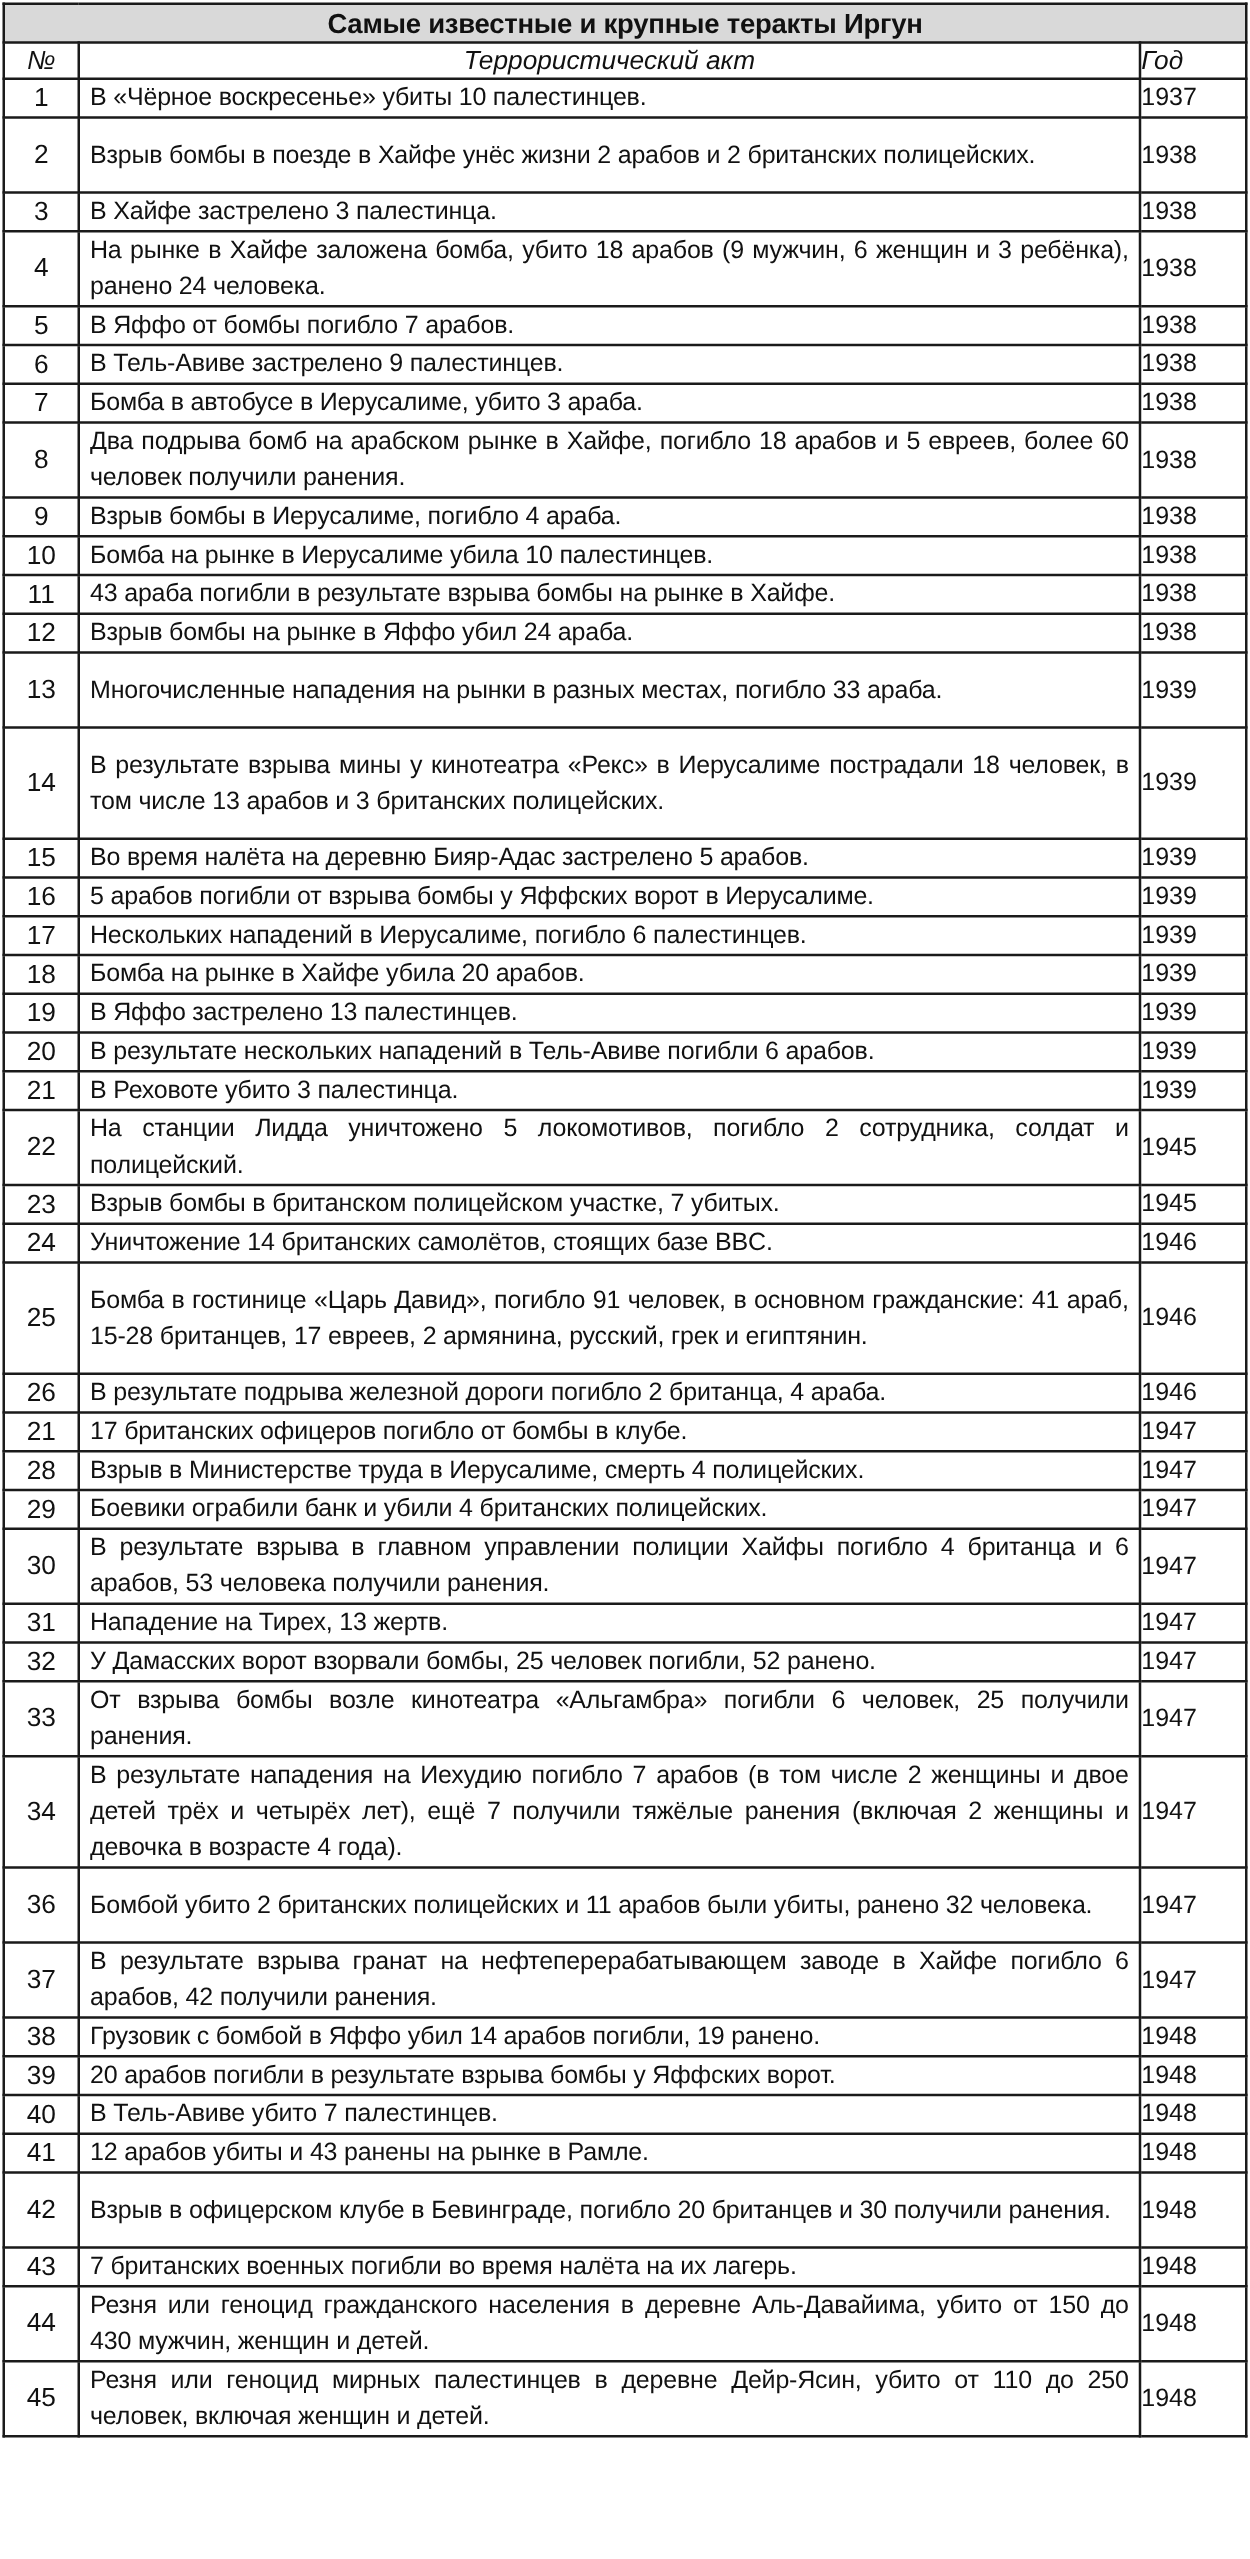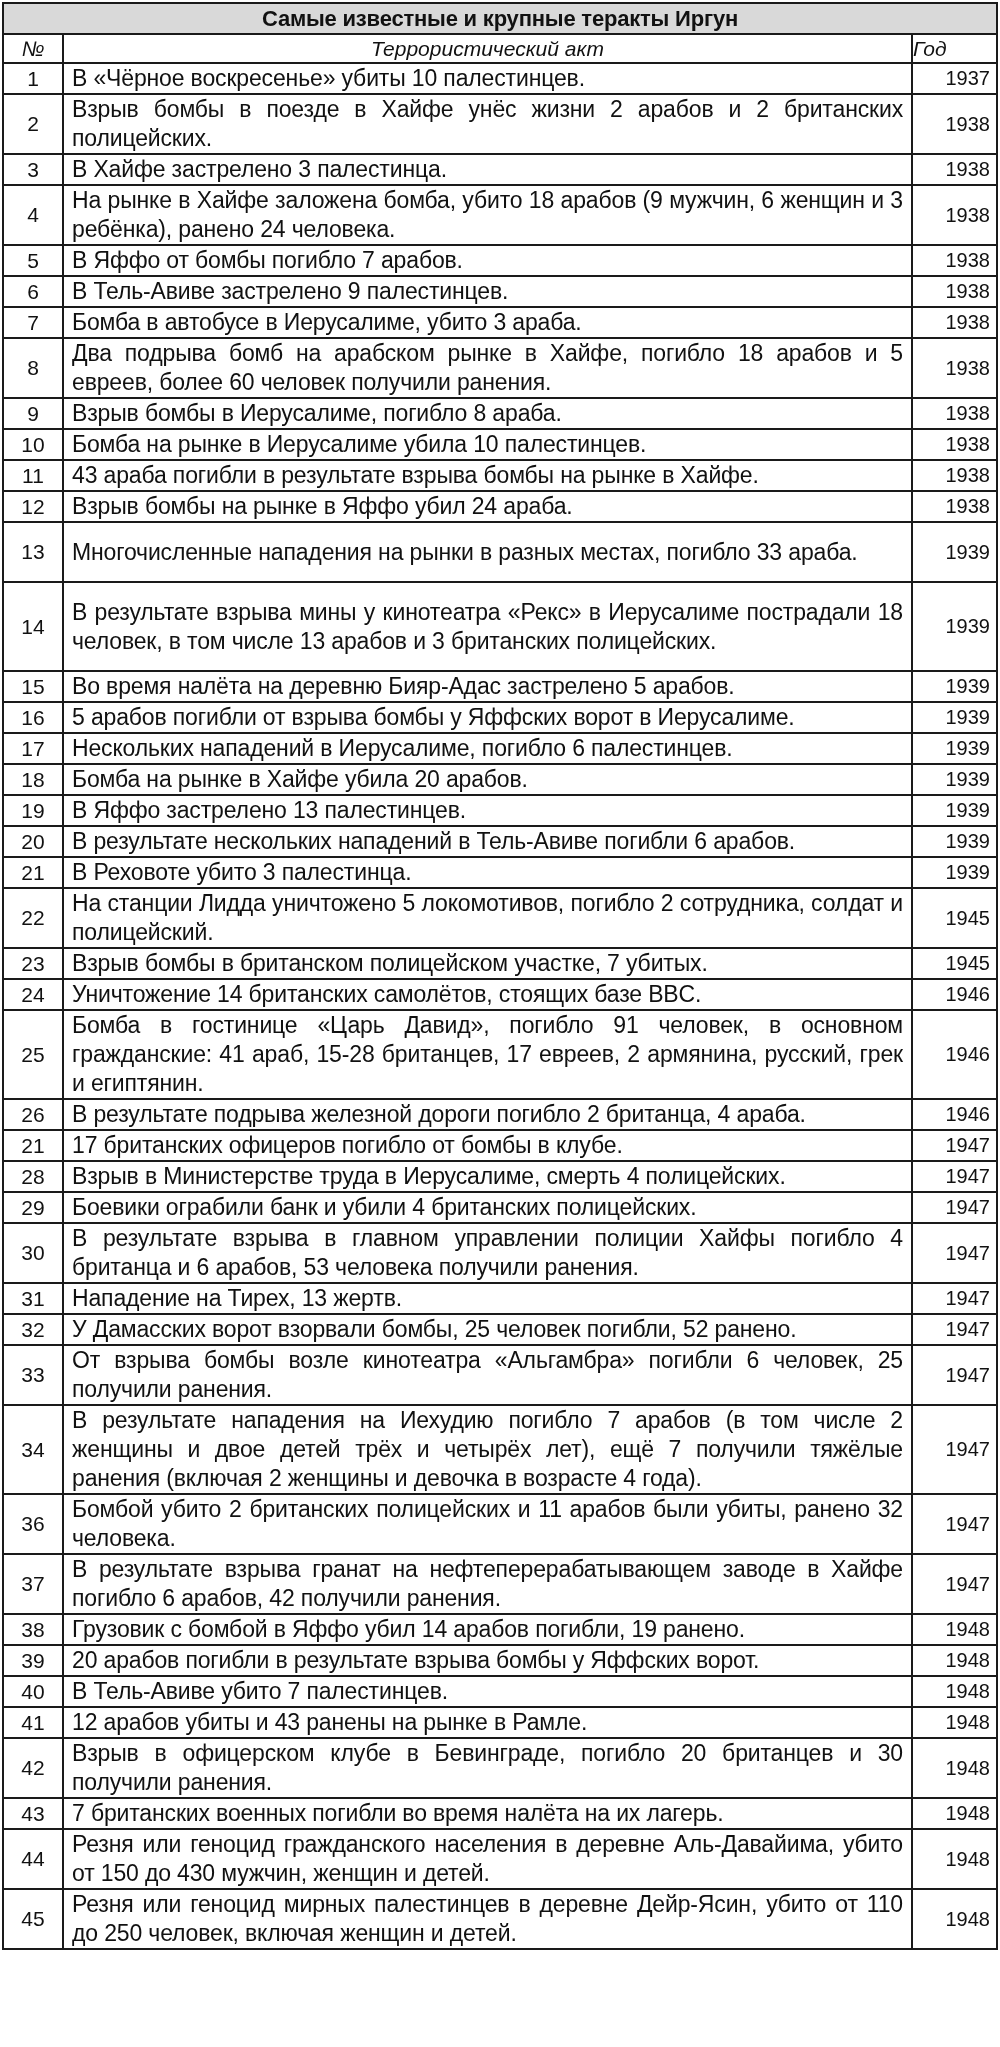--- a/index.html
+++ b/index.html
@@ -33,28 +33,28 @@
     font-size: 21px;
     height: 27px;
     text-align: center;
   }
   .head-row th.yr { text-align: left; padding-right: 6px; }
   td.no {
     text-align: center;
     font-size: 21px;
   }
   td.txt {
-    font-size: 23px;
+    font-size: 20px;
     line-height: 29px;
     padding: 0 8px 0 8px;
     text-align: justify;
     letter-spacing: -0.15px;
   }
   td.yr {
-    text-align: right;
+    text-align: left;
     padding-right: 6px;
     font-size: 20px;
   }
   tr.r1 td { height: 28px; }
   tr.r2 td { height: 58px; }
   tr.r3 td { height: 87px; }
 </style>
 </head>
 <body>
 
@@ -111,21 +111,21 @@
           <td class="txt">Бомба в автобусе в Иерусалиме, убито 3 араба.</td>
           <td class="yr">1938</td>
         </tr>
         <tr class="r2">
           <td class="no">8</td>
           <td class="txt">Два подрыва бомб на арабском рынке в Хайфе, погибло 18 арабов и 5 евреев, более 60 человек получили ранения.</td>
           <td class="yr">1938</td>
         </tr>
         <tr class="r1">
           <td class="no">9</td>
-          <td class="txt">Взрыв бомбы в Иерусалиме, погибло 8 араба.</td>
+          <td class="txt">Взрыв бомбы в Иерусалиме, погибло 4 араба.</td>
           <td class="yr">1938</td>
         </tr>
         <tr class="r1">
           <td class="no">10</td>
           <td class="txt">Бомба на рынке в Иерусалиме убила 10 палестинцев.</td>
           <td class="yr">1938</td>
         </tr>
         <tr class="r1">
           <td class="no">11</td>
           <td class="txt">43 араба погибли в результате взрыва бомбы на рынке в Хайфе.</td>

